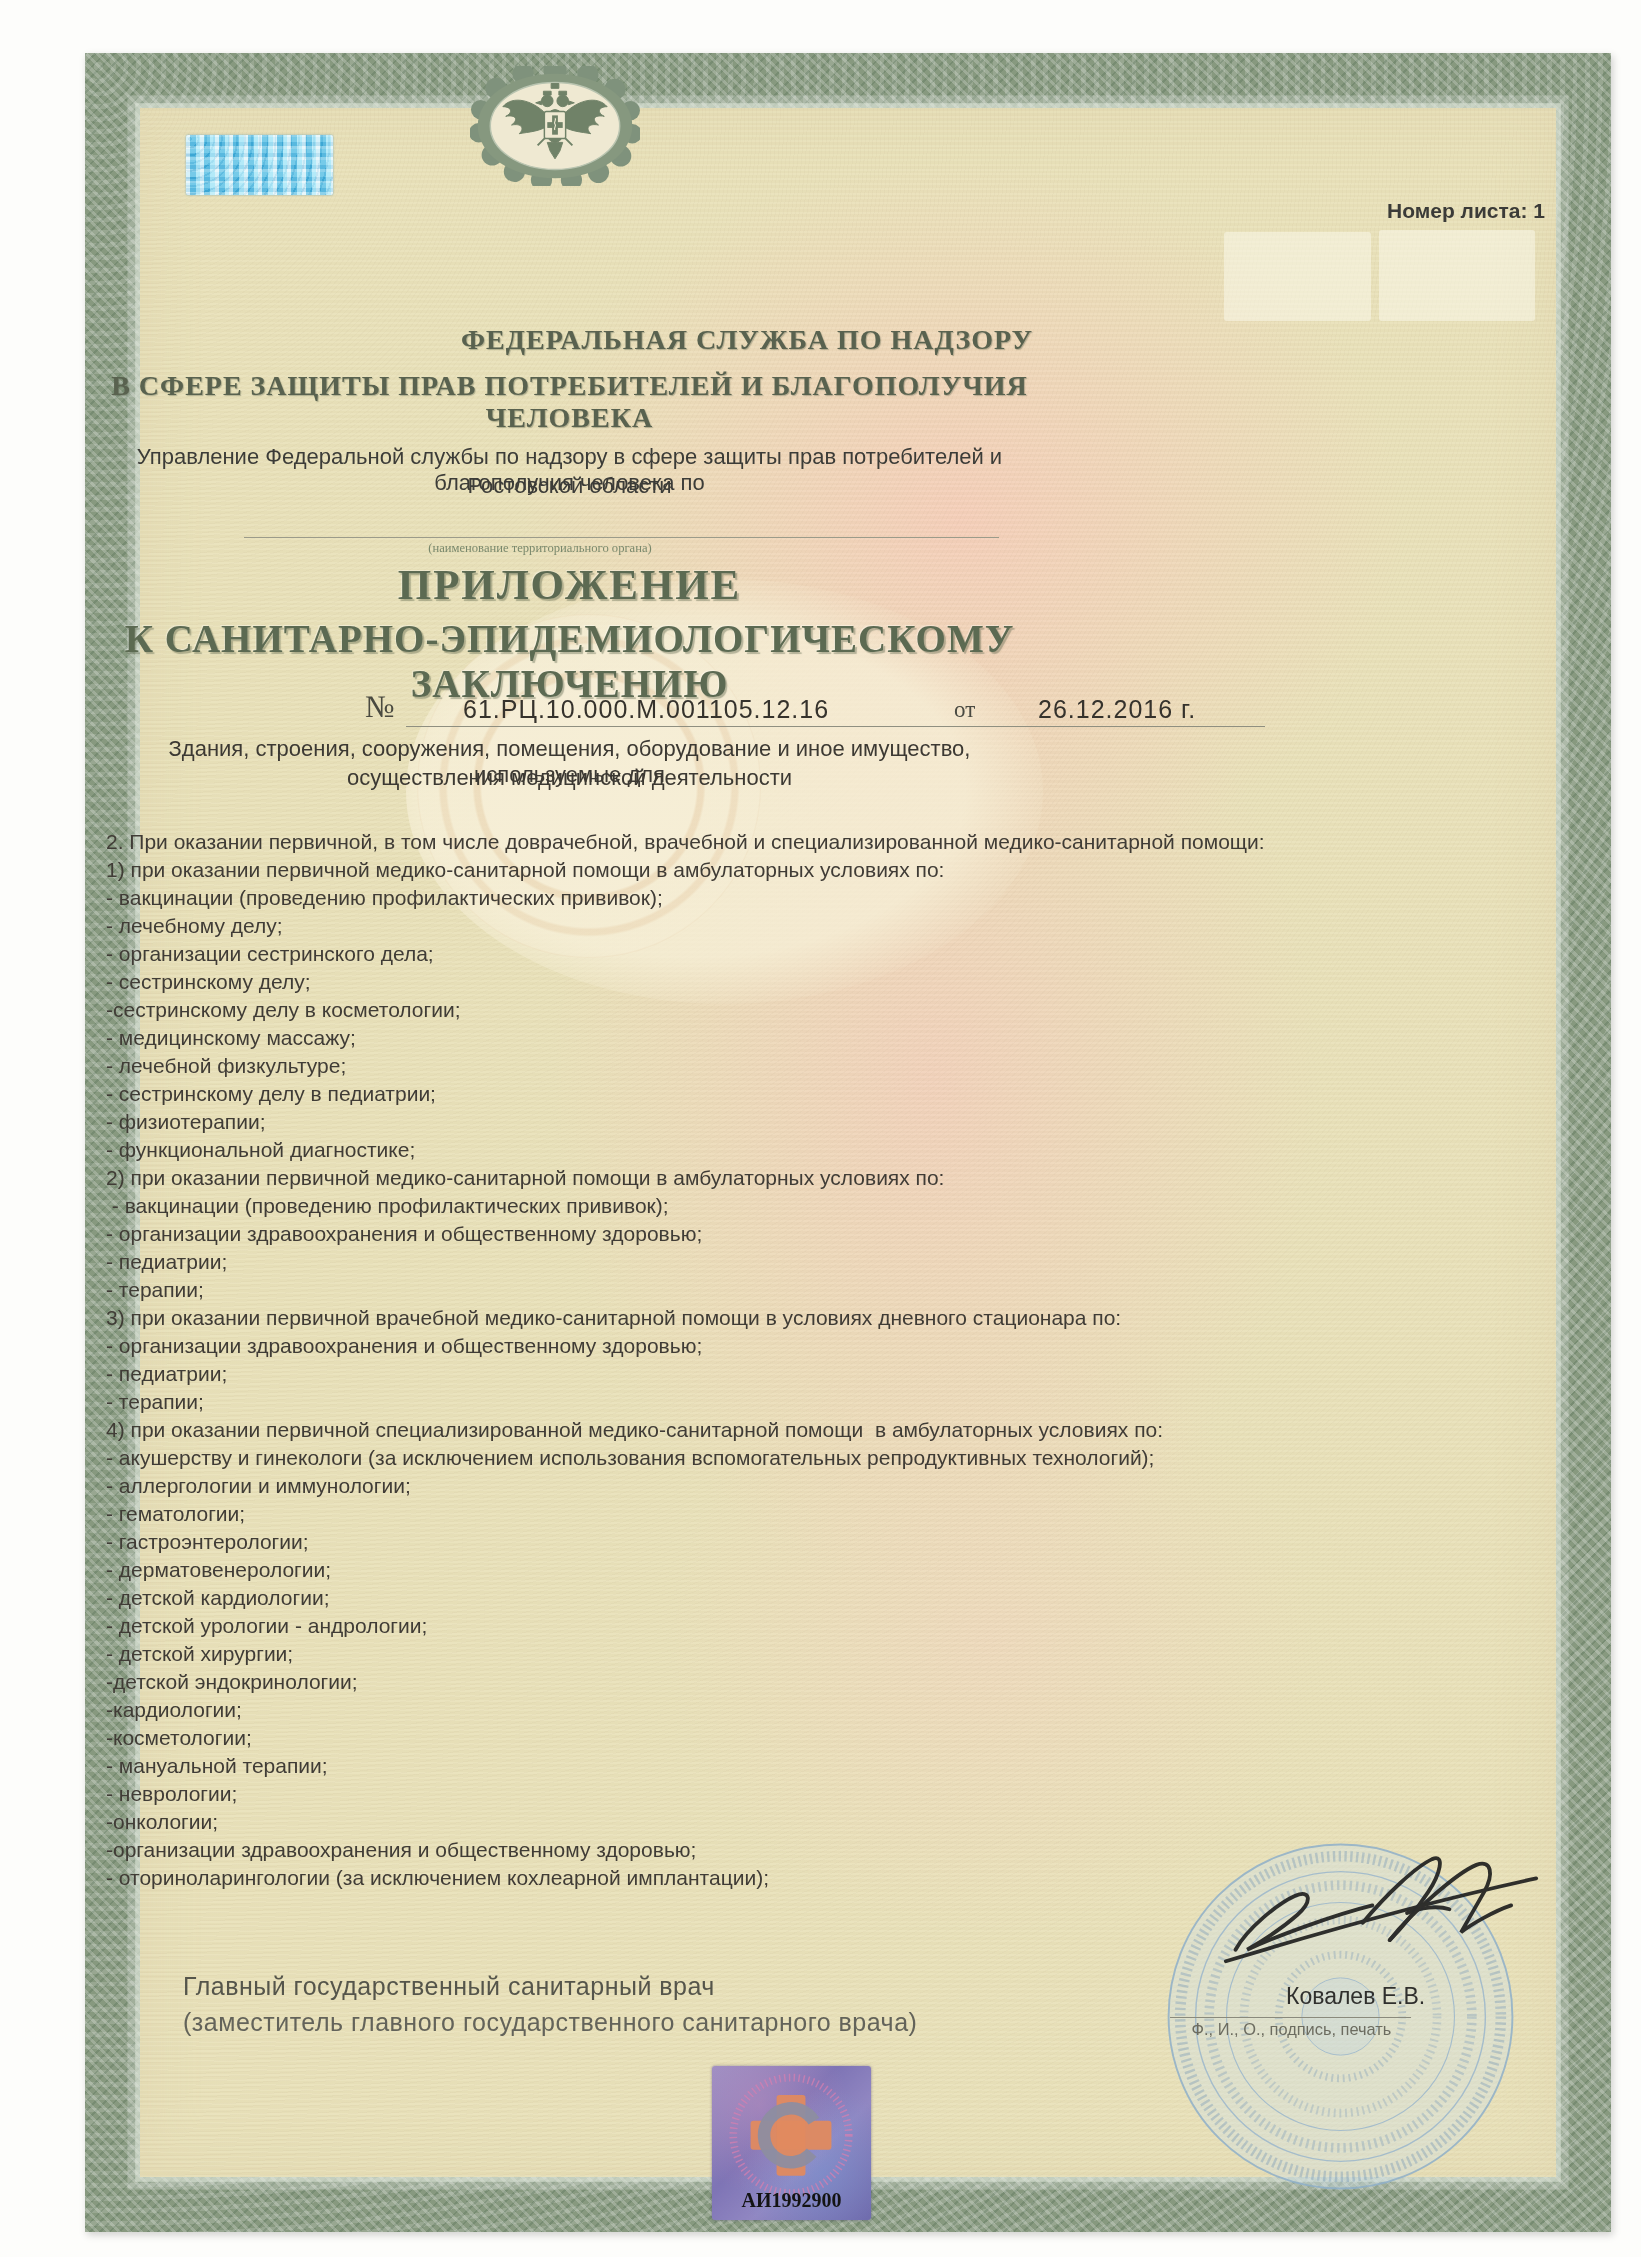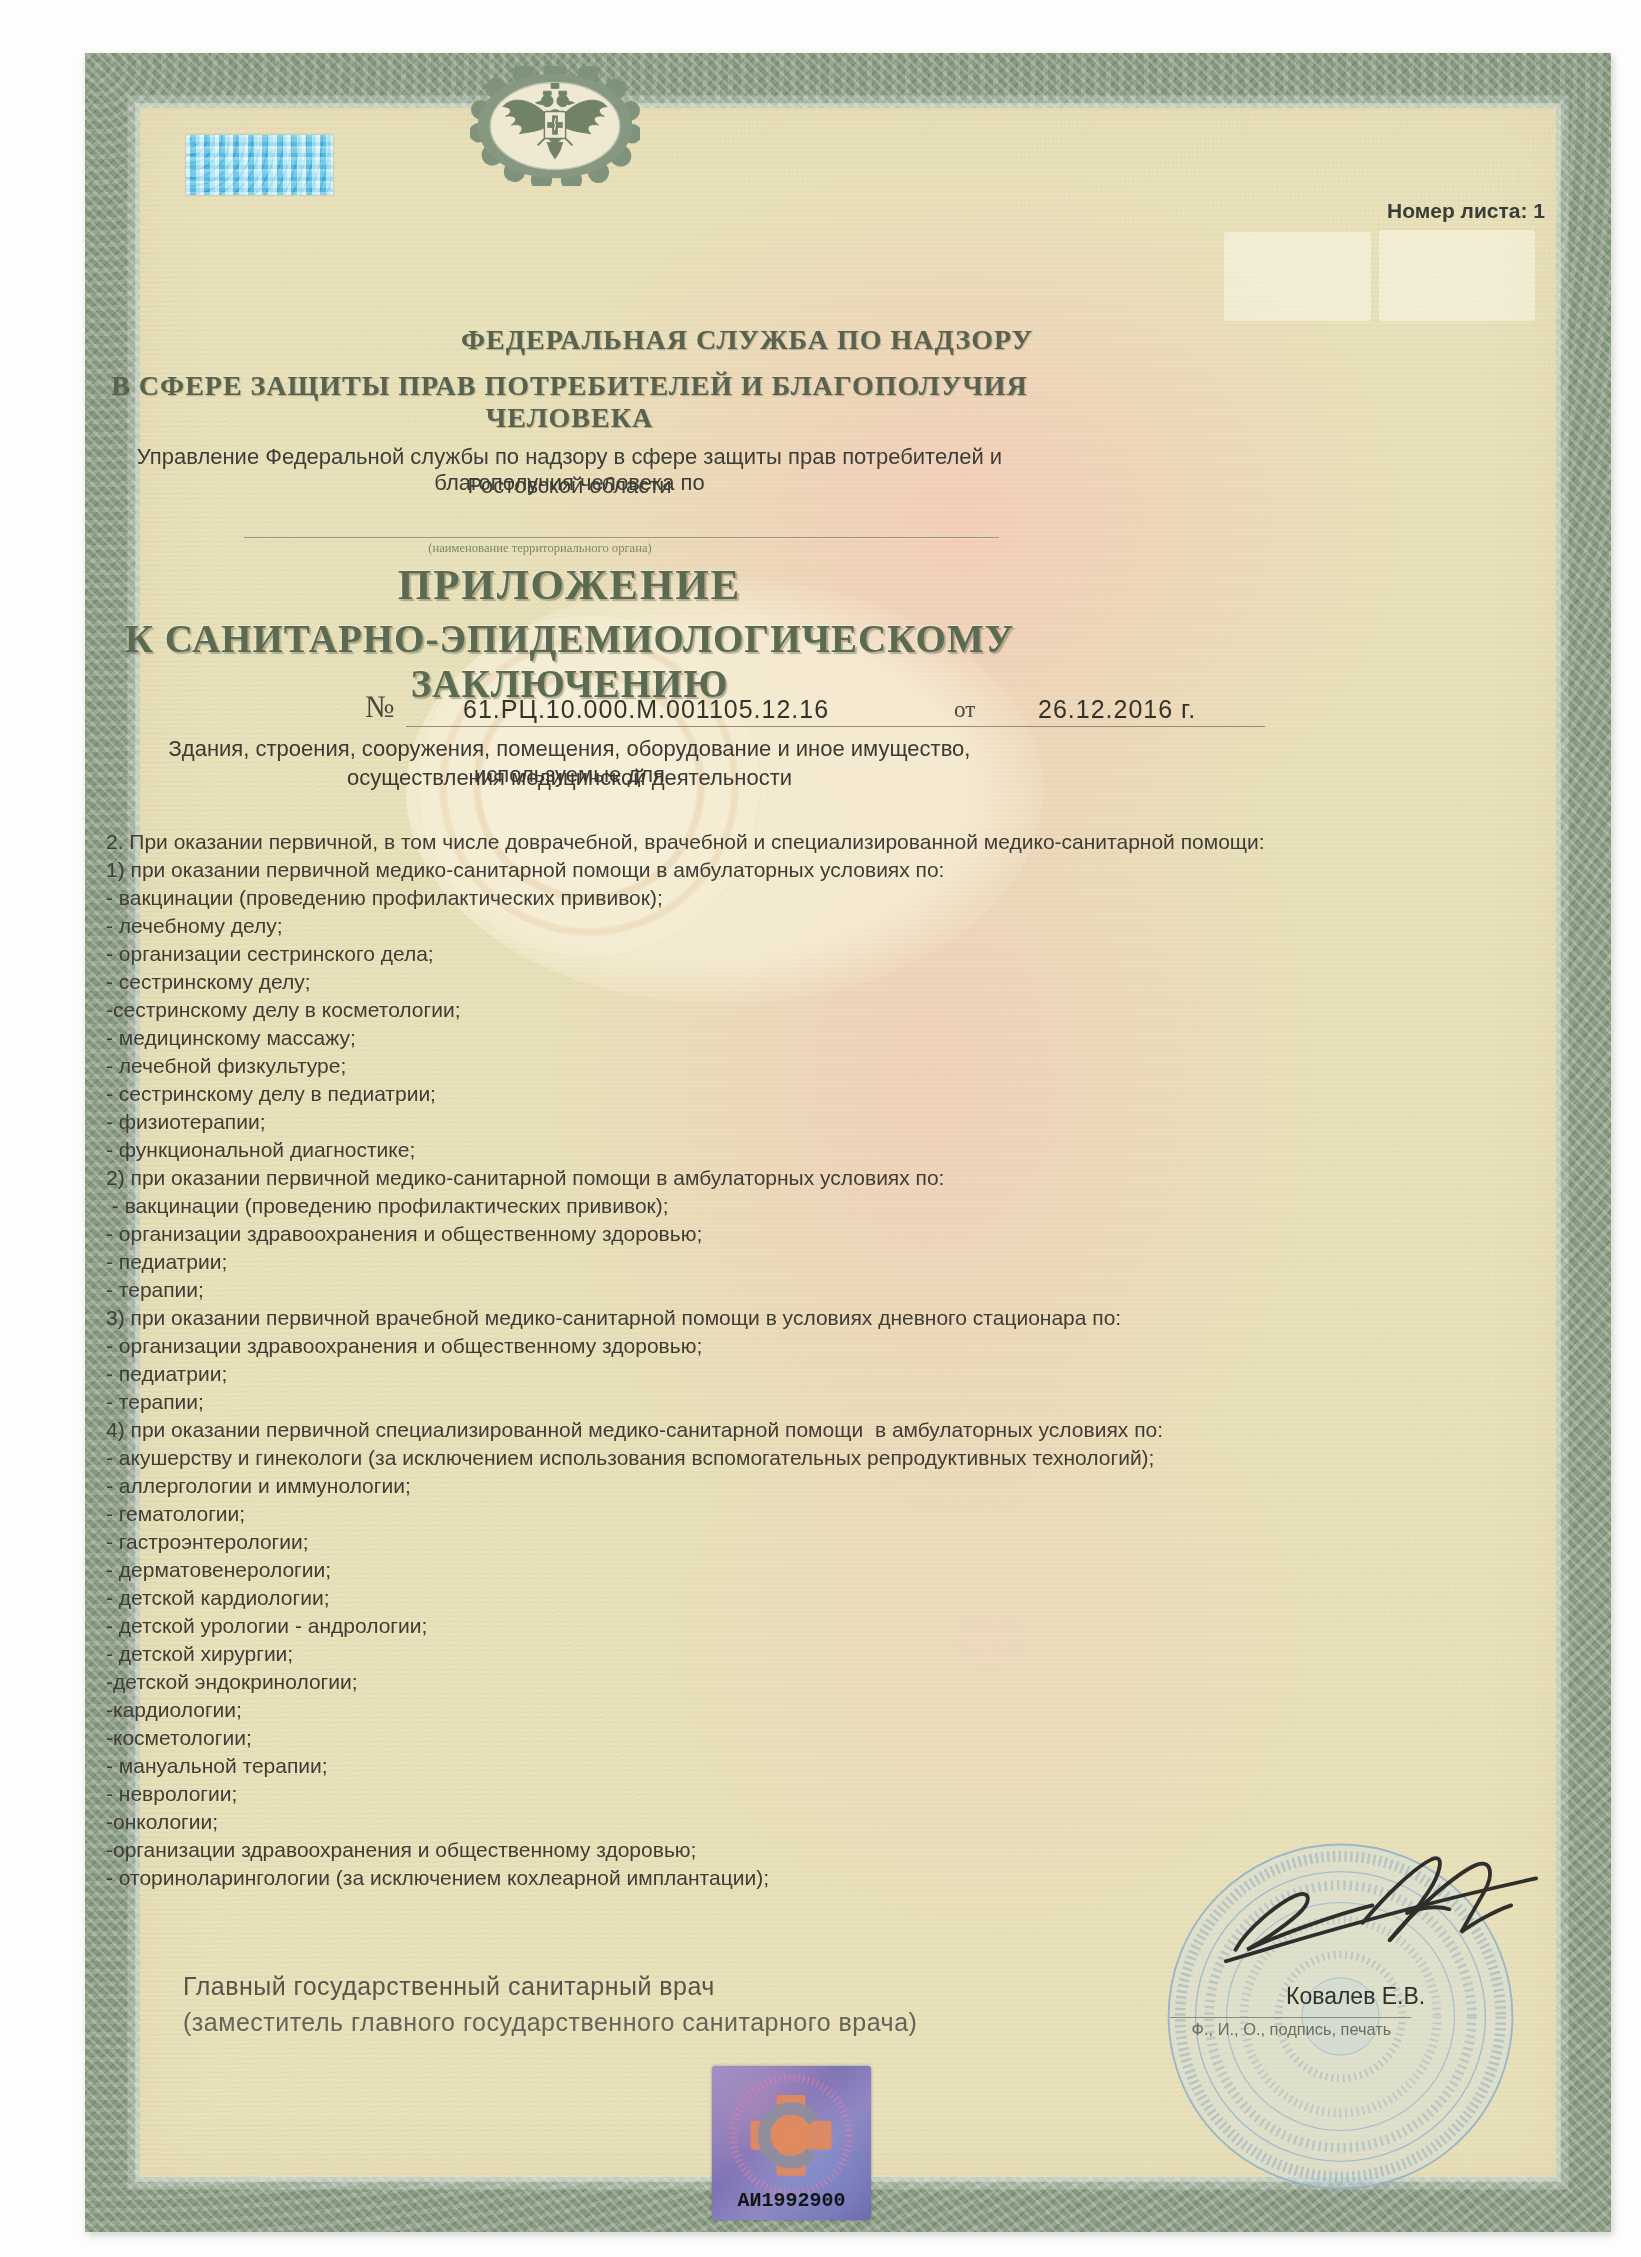--- a/index.html
+++ b/index.html
@@ -71,21 +71,21 @@
   .sign-caption{position:absolute;left:1161px;top:2020px;width:261px;text-align:center;font-size:16.4px;color:#6c6c60;}
   
   .sticker{position:absolute;left:712px;top:2066px;width:159px;height:154px;border-radius:2.9px;
         background:
           radial-gradient(circle at 30% 25%, rgba(216,150,190,.35), transparent 55%),
           radial-gradient(circle at 70% 70%, rgba(110,160,220,.35), transparent 55%),
           linear-gradient(135deg,#9a8fc4,#7e74b5 40%,#9187c2 62%,#6f66a8);
         box-shadow:0 0 2.9px rgba(60,50,110,.5);}
   .sticker svg{position:absolute;left:0;top:0;}
   .sticker-number{position:absolute;left:0;bottom:7.7px;width:100%;text-align:center;
-        font-family:Liberation Mono, monospace;font-weight:bold;font-size:20px;color:#141414;letter-spacing:0px;}
+        font-family:Liberation Serif, serif;font-weight:bold;font-size:20px;color:#141414;letter-spacing:0px;}
 </style>
 </head>
 <body>
 
 <div class="scan-page">
 
   <div class="cert">
     <div class="cert-inner"></div>
   </div>
 

